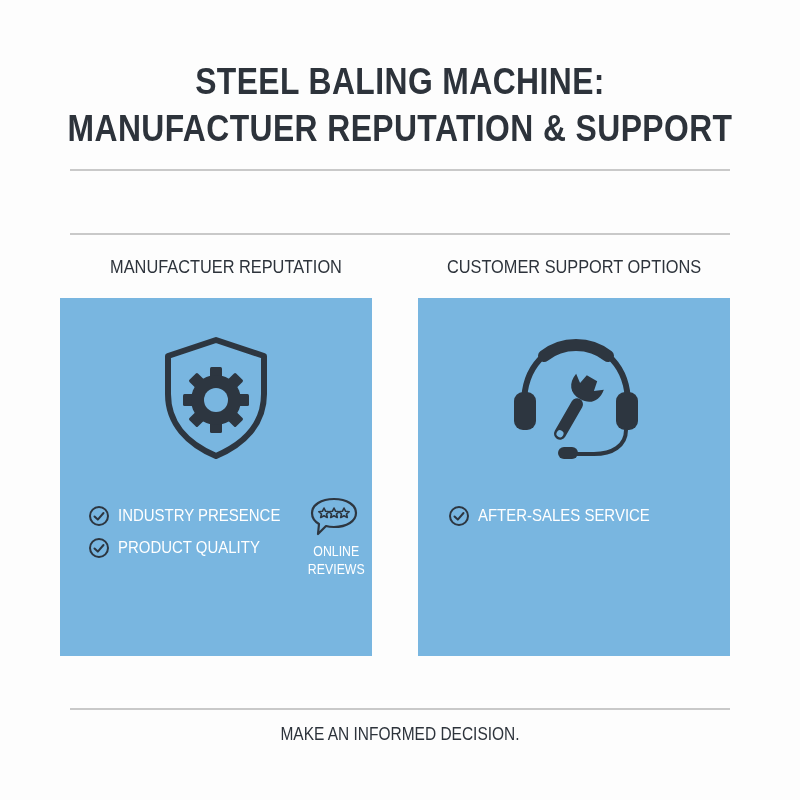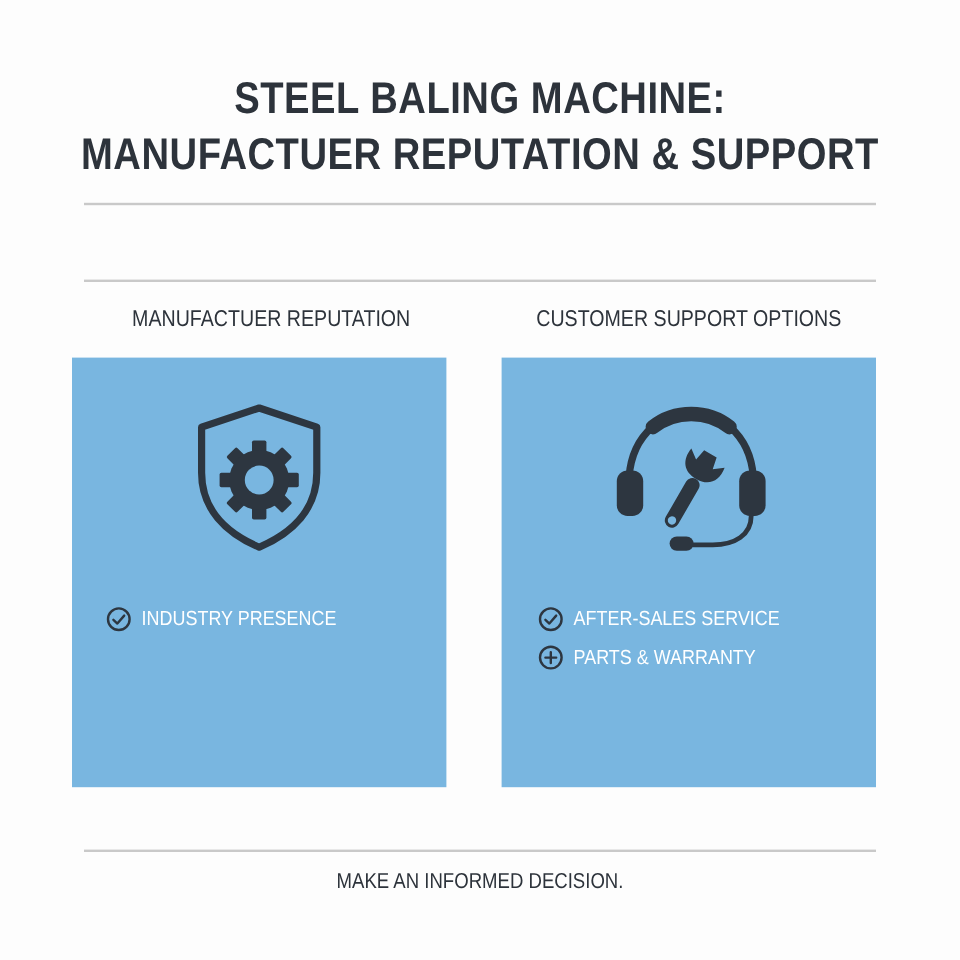--- a/index.html
+++ b/index.html
@@ -127,22 +127,43 @@
     </svg>
 
     <div class="list">
       <div class="item">
         <svg class="mark" viewBox="0 0 22 22">
           <circle cx="11" cy="11" r="9" fill="none" stroke="#2d3640" stroke-width="2"></circle>
           <path d="M6.5 11.5 L9.8 14.6 L15.5 8" fill="none" stroke="#2d3640" stroke-width="2" stroke-linecap="round" stroke-linejoin="round"></path>
         </svg>
         <span class="label">INDUSTRY PRESENCE</span>
       </div>
+      <div class="item">
+        <svg class="mark" viewBox="0 0 22 22">
+          <circle cx="11" cy="11" r="9" fill="none" stroke="#2d3640" stroke-width="2"></circle>
+          <path d="M6.5 11.5 L9.8 14.6 L15.5 8" fill="none" stroke="#2d3640" stroke-width="2" stroke-linecap="round" stroke-linejoin="round"></path>
+        </svg>
+        <span class="label">PRODUCT QUALITY</span>
+      </div>
     </div>
 
+    <div class="reviews">
+      <svg viewBox="0 0 50 42">
+        <path d="M25 3 C38 3 47 9 47 17 C47 25 38 31 25 31 C22 31 19 30.6 17 30 L9 38 L10 28 C5 25 3 21 3 17 C3 9 12 3 25 3 Z" fill="none" stroke="#2d3640" stroke-width="2.2" stroke-linejoin="round"></path>
+        <g fill="none" stroke="#2d3640" stroke-width="1.6" stroke-linejoin="round">
+          <path d="M15 12 L16.6 15.3 L20.2 15.7 L17.5 18 L18.3 21.5 L15 19.7 L11.7 21.5 L12.5 18 L9.8 15.7 L13.4 15.3 Z"></path>
+          <path d="M25 12 L26.6 15.3 L30.2 15.7 L27.5 18 L28.3 21.5 L25 19.7 L21.7 21.5 L22.5 18 L19.8 15.7 L23.4 15.3 Z"></path>
+          <path d="M35 12 L36.6 15.3 L40.2 15.7 L37.5 18 L38.3 21.5 L35 19.7 L31.7 21.5 L32.5 18 L29.8 15.7 L33.4 15.3 Z"></path>
+        </g>
+      </svg>
+      <div class="label">
+        <span>ONLINE</span><br>
+        <span>REVIEWS</span>
+      </div>
+    </div>
   </div>
 
   <div class="panel right">
     <svg class="hero-icon" viewBox="0 0 140 130">
 
       <path d="M18 70 C18 32 42 10 70 10 C98 10 122 32 122 70" fill="none" stroke="#2d3640" stroke-width="6"></path>
       <path d="M38 22 C48 14 60 11 70 11 C80 11 92 14 102 22" fill="none" stroke="#2d3640" stroke-width="12" stroke-linecap="round"></path>
 
       <rect x="8" y="58" width="22" height="38" rx="9" fill="#2d3640"></rect>
       <rect x="110" y="58" width="22" height="38" rx="9" fill="#2d3640"></rect>
@@ -158,26 +179,19 @@
     </svg>
 
     <div class="list">
       <div class="item">
         <svg class="mark" viewBox="0 0 22 22">
           <circle cx="11" cy="11" r="9" fill="none" stroke="#2d3640" stroke-width="2"></circle>
           <path d="M6.5 11.5 L9.8 14.6 L15.5 8" fill="none" stroke="#2d3640" stroke-width="2" stroke-linecap="round" stroke-linejoin="round"></path>
         </svg>
         <span class="label">AFTER-SALES SERVICE</span>
       </div>
-      <div class="item">
-        <svg class="mark" viewBox="0 0 22 22">
-          <circle cx="11" cy="11" r="9" fill="none" stroke="#2d3640" stroke-width="2"></circle>
-          <path d="M11 6.5 V15.5 M6.5 11 H15.5" fill="none" stroke="#2d3640" stroke-width="2" stroke-linecap="round"></path>
-        </svg>
-        <span class="label">PARTS &amp; WARRANTY</span>
-      </div>
     </div>
   </div>
 
   <div class="rule r3"></div>
 
   <div class="footer">MAKE AN INFORMED DECISION.</div>
 </div>
 
 </body></html>

